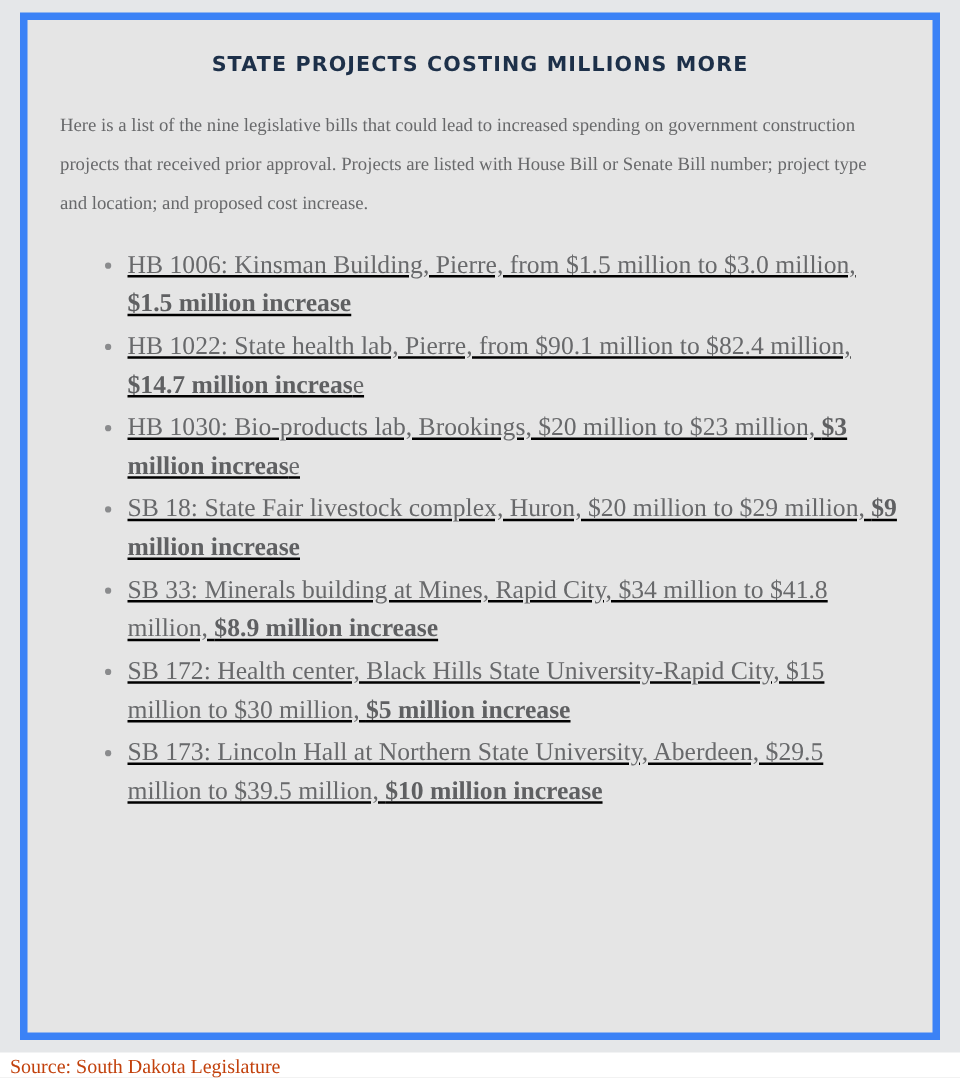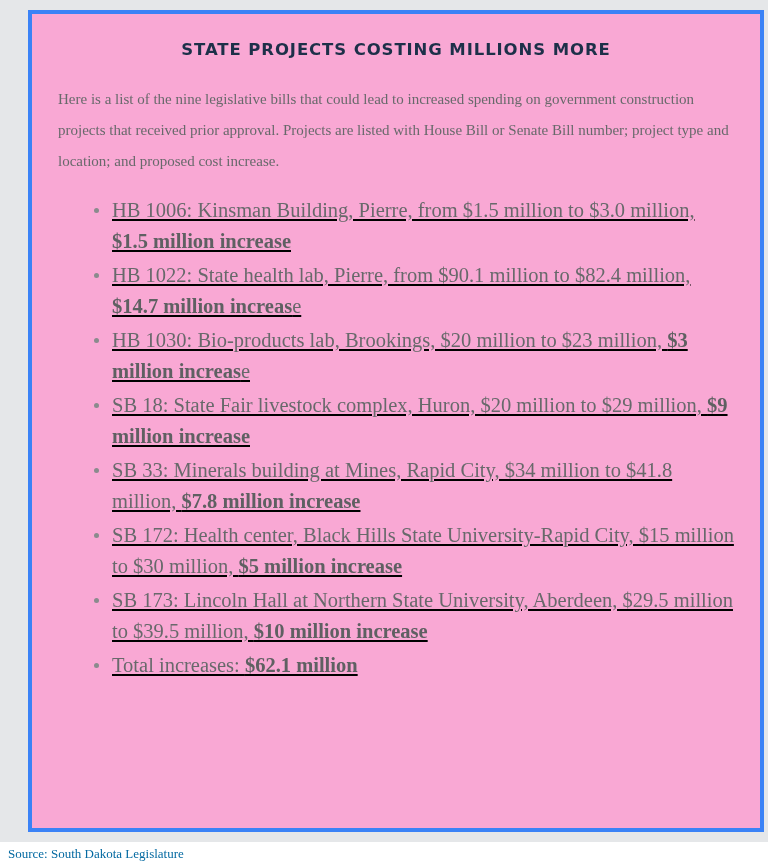--- a/index.html
+++ b/index.html
@@ -25,24 +25,23 @@
     background: #e5e7e9;
   }
 
   .infobox {
     position: absolute;
     left: 16px;
     top: 10px;
     width: 736px;
     height: 822px;
     box-sizing: border-box;
-    border: 4px solid #3b82f6;
-    background: #f9a8d4;
+    border: 6px solid #3b82f6;
+    background: #e5e5e5;
     padding: 0 22px;
-    margin-left: 12px;
   }
 
   .box-title {
     margin: 0;
     padding: 26px 0 0 0;
     text-align: center;
     font-family: "DejaVu Sans", "Liberation Sans", sans-serif;
     font-size: 16.5px;
     font-weight: bold;
     letter-spacing: 0.9px;
@@ -90,44 +89,43 @@
   .bill-list li b,
   .bill-list li strong {
     font-weight: bold;
     color: #5f6062;
   }
 
   .source {
     position: absolute;
     left: 8px;
     top: 846px;
-    font-size: 13px;
+    font-size: 16px;
     line-height: 16px;
-    color: #0369a1;
+    color: #c2410c;
     font-family: "Liberation Serif", "DejaVu Serif", serif;
     white-space: nowrap;
   }
 </style>
 </head>
 <body>
 
 <div class="page-bg"></div>
 
 <div class="infobox">
 
   <h2 class="box-title">STATE PROJECTS COSTING MILLIONS MORE</h2>
 
   <p class="intro">Here is a list of the nine legislative bills that could lead to increased spending on government construction projects that received prior approval. Projects are listed with House Bill or Senate Bill number; project type and location; and proposed cost increase.</p>
 
   <ul class="bill-list">
       <li><span>HB 1006: Kinsman Building, Pierre, from $1.5 million to $3.0 million, </span><b>$1.5 million increase</b></li>
       <li><span>HB 1022: State health lab, Pierre, from $90.1 million to $82.4 million, </span><b>$14.7 million increas</b><span>e</span></li>
       <li><span>HB 1030: Bio-products lab, Brookings, $20 million to $23 million, </span><b>$3 million increas</b><span>e</span></li>
       <li><span>SB 18: State Fair livestock complex, Huron, $20 million to $29 million, </span><b>$9 million increase</b></li>
-      <li><span>SB 33: Minerals building at Mines, Rapid City, $34 million to $41.8 million, </span><b>$7.8 million increase</b></li>
+      <li><span>SB 33: Minerals building at Mines, Rapid City, $34 million to $41.8 million, </span><b>$8.9 million increase</b></li>
       <li><span>SB 172: Health center, Black Hills State University-Rapid City, $15 million to $30 million, </span><b>$5 million increase</b></li>
       <li><span>SB 173: Lincoln Hall at Northern State University, Aberdeen, $29.5 million to $39.5 million, </span><b>$10 million increase</b></li>
-      <li><span>Total increases: </span><b>$62.1 million</b></li>
     </ul>
 
 </div>
 
 <div class="source">Source: South Dakota Legislature</div>
 
 </body></html>

